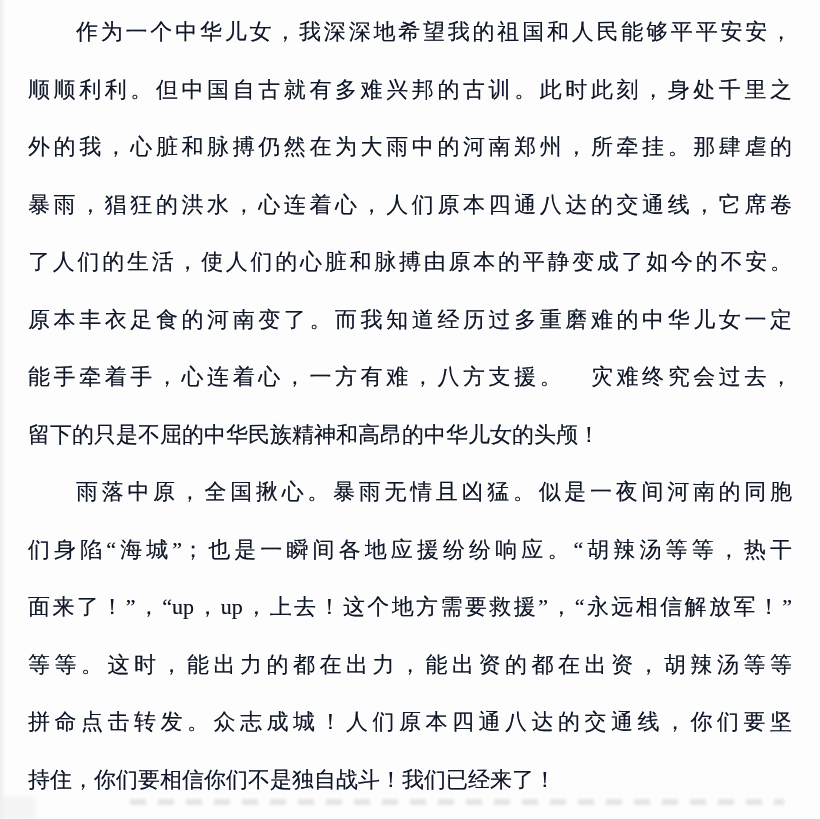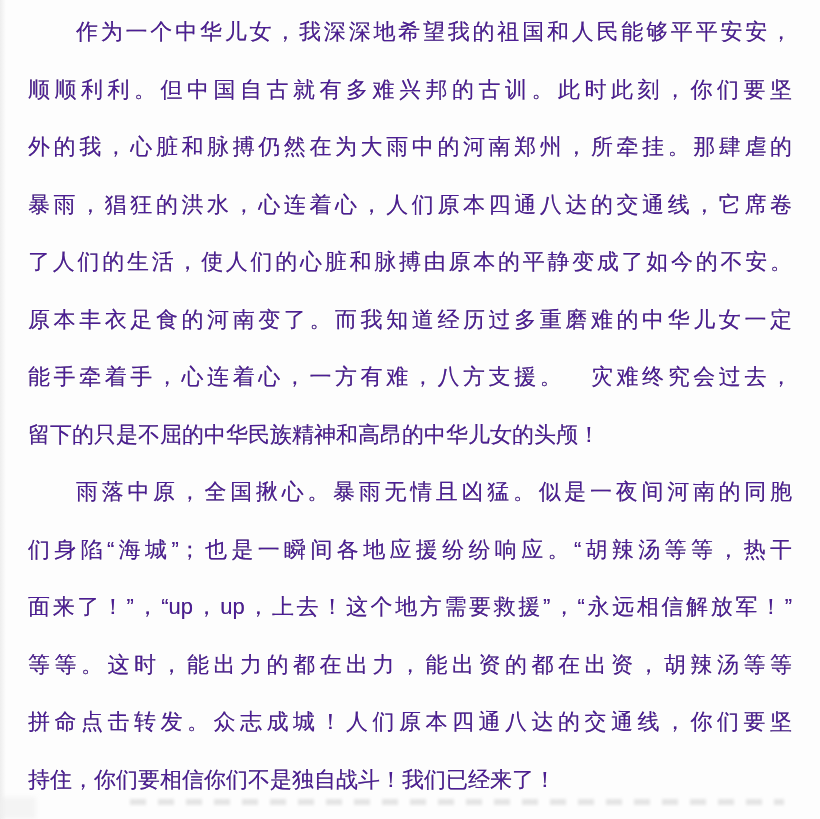--- a/index.html
+++ b/index.html
@@ -6,22 +6,22 @@
     margin: 0;
     padding: 0;
     background: #ffffff;
   }
   .page {
     position: relative;
     width: 820px;
     height: 819px;
     background: #fdfdfd;
     overflow: hidden;
-    font-family: Liberation Sans, sans-serif;
-    color: #4c1d95;
+    font-family: Liberation Serif, serif;
+    color: #0f172a;
   }
   .content {
     position: absolute;
     top: 3px;
     left: 28px;
     right: 28px;
   }
   .para { margin: 0; padding: 0; }
   .line {
     height: 57.5px;
@@ -69,21 +69,21 @@
   }
 </style>
 </head>
 <body>
 
 <div class="page">
   <div class="content">
 
     <div class="para">
       <div class="line indent">作为一个中华儿女，我深深地希望我的祖国和人民能够平平安安，</div>
-      <div class="line">顺顺利利。但中国自古就有多难兴邦的古训。此时此刻，你们要坚</div>
+      <div class="line">顺顺利利。但中国自古就有多难兴邦的古训。此时此刻，身处千里之</div>
       <div class="line">外的我，心脏和脉搏仍然在为大雨中的河南郑州，所牵挂。那肆虐的</div>
       <div class="line">暴雨，猖狂的洪水，心连着心，人们原本四通八达的交通线，它席卷</div>
       <div class="line">了人们的生活，使人们的心脏和脉搏由原本的平静变成了如今的不安。</div>
       <div class="line">原本丰衣足食的河南变了。而我知道经历过多重磨难的中华儿女一定</div>
       <div class="line">能手牵着手，心连着心，一方有难，八方支援。　灾难终究会过去，</div>
       <div class="line last">留下的只是不屈的中华民族精神和高昂的中华儿女的头颅！</div>
     </div>
 
     <div class="para">
       <div class="line indent">雨落中原，全国揪心。暴雨无情且凶猛。似是一夜间河南的同胞</div>

